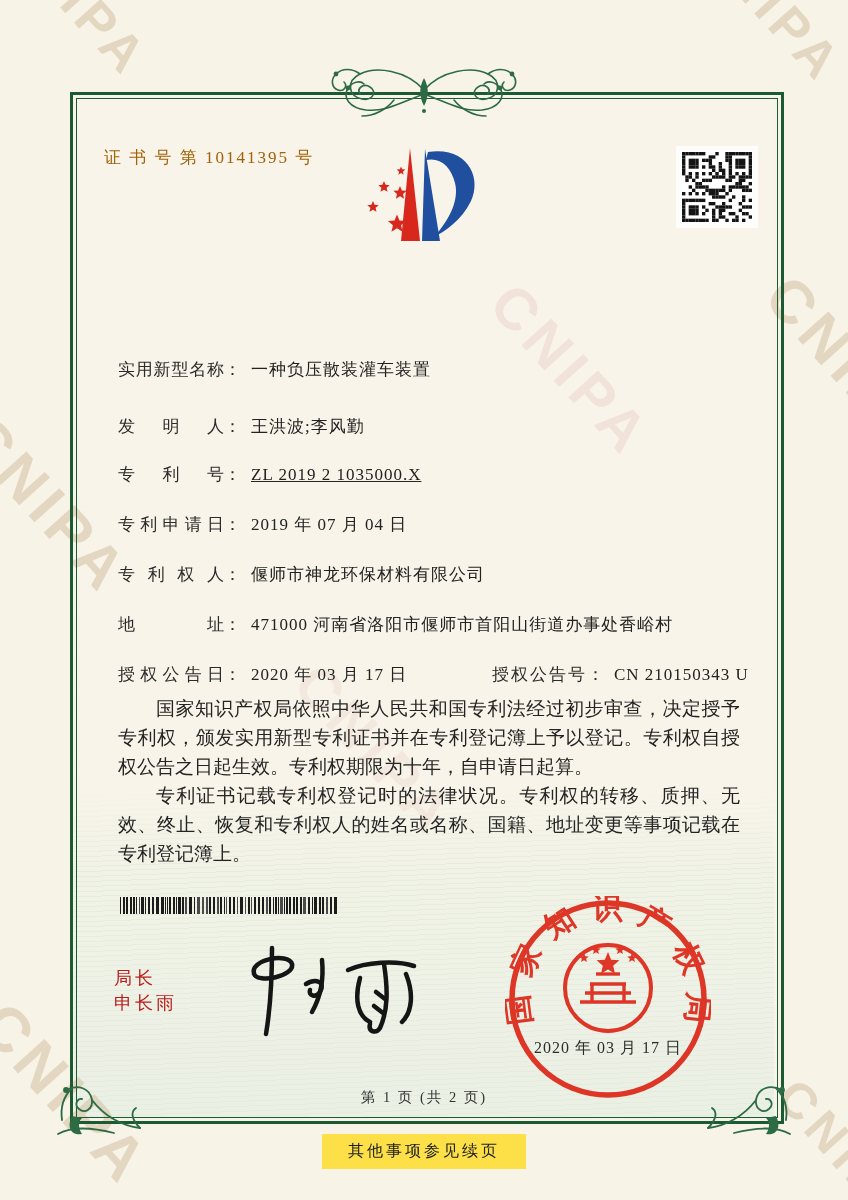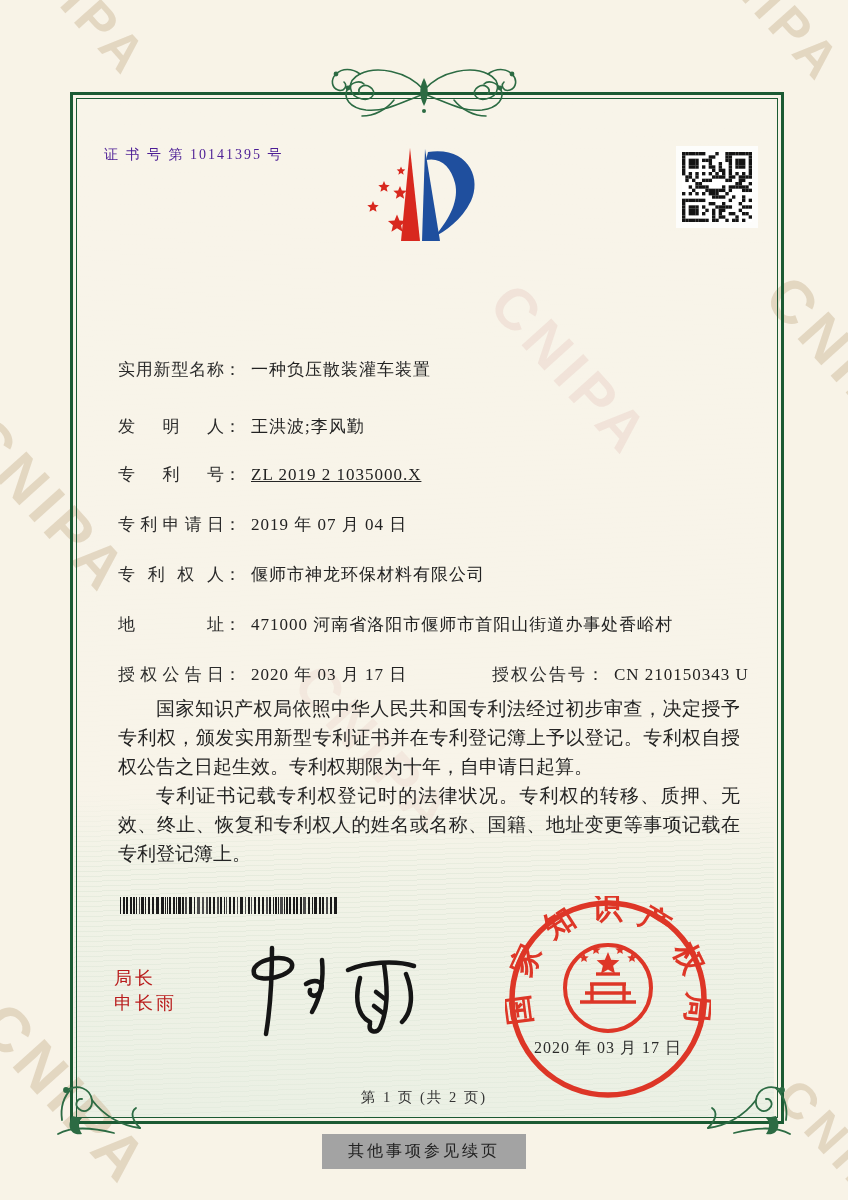--- a/index.html
+++ b/index.html
@@ -28,21 +28,21 @@
       repeating-linear-gradient(178deg,rgba(110,156,116,.18) 0 1px,rgba(255,255,255,0) 1px 5px);}
   .frame{position:absolute;left:70px;top:92px;width:708px;height:1026px;
          border:3px solid #1b5a33;z-index:3;pointer-events:none;}
   .frame-inner{position:absolute;inset:3px;border:1px solid #1b5a33;}
   .ornament{position:absolute;z-index:4;pointer-events:none;}
   .orn-top{left:302px;top:66px;}
   .orn-bl{left:52px;top:1076px;}
   .orn-br{left:704px;top:1076px;}
 
   
-  .cert-no{position:absolute;left:104px;top:146px;z-index:5;font-size:14px;letter-spacing:2px;color:#4c1d95;}
+  .cert-no{position:absolute;left:104px;top:146px;z-index:5;font-size:17px;letter-spacing:2px;color:#a16207;}
   .logo{position:absolute;left:352px;top:140px;z-index:5;}
   .qr-box{position:absolute;left:676px;top:146px;width:82px;height:82px;background:#fdfdfb;z-index:5;
           display:flex;align-items:center;justify-content:center;}
   .title{position:absolute;left:0;top:250px;width:100%;text-align:center;z-index:5;
          font-size:39px;font-weight:bold;letter-spacing:13px;color:#1c1c1c;}
 
   
   .fields{position:absolute;left:118px;top:352px;width:640px;height:336px;z-index:5;font-size:17px;}
   .frow{position:absolute;left:0;right:0;white-space:nowrap;}
   .frow.r0{top:6px;} .frow.r1{top:63px;} .frow.r2{top:111px;text-decoration:underline;} .frow.r3{top:161px;}
@@ -61,21 +61,21 @@
 
   
   .barcode{position:absolute;left:120px;top:897px;z-index:5;}
   .signer{position:absolute;left:114px;top:966px;z-index:5;font-size:18px;letter-spacing:3px;color:#b91c1c;}
   .signer .line2{margin-top:1px;}
   .sig{position:absolute;left:236px;top:940px;z-index:6;}
   .seal{position:absolute;left:505px;top:896px;z-index:7;opacity:.94;}
   .page-num{position:absolute;left:0;top:1088px;width:100%;text-align:center;z-index:5;
             font-size:14.5px;letter-spacing:2px;color:#333;}
   .foot-note{position:absolute;left:0;top:1134px;width:100%;text-align:center;z-index:5;}
-  .foot-note span{display:inline-block;background:#a3a3a3;padding:7px 26px;font-size:16px;
+  .foot-note span{display:inline-block;background:#fde047;padding:7px 26px;font-size:16px;
                   letter-spacing:3px;color:#222;}
 
   svg{display:block;}
 </style>
 </head>
 <body>
 
 <div class="page">
 
   <div class="wm wm1">CNIPA</div>

